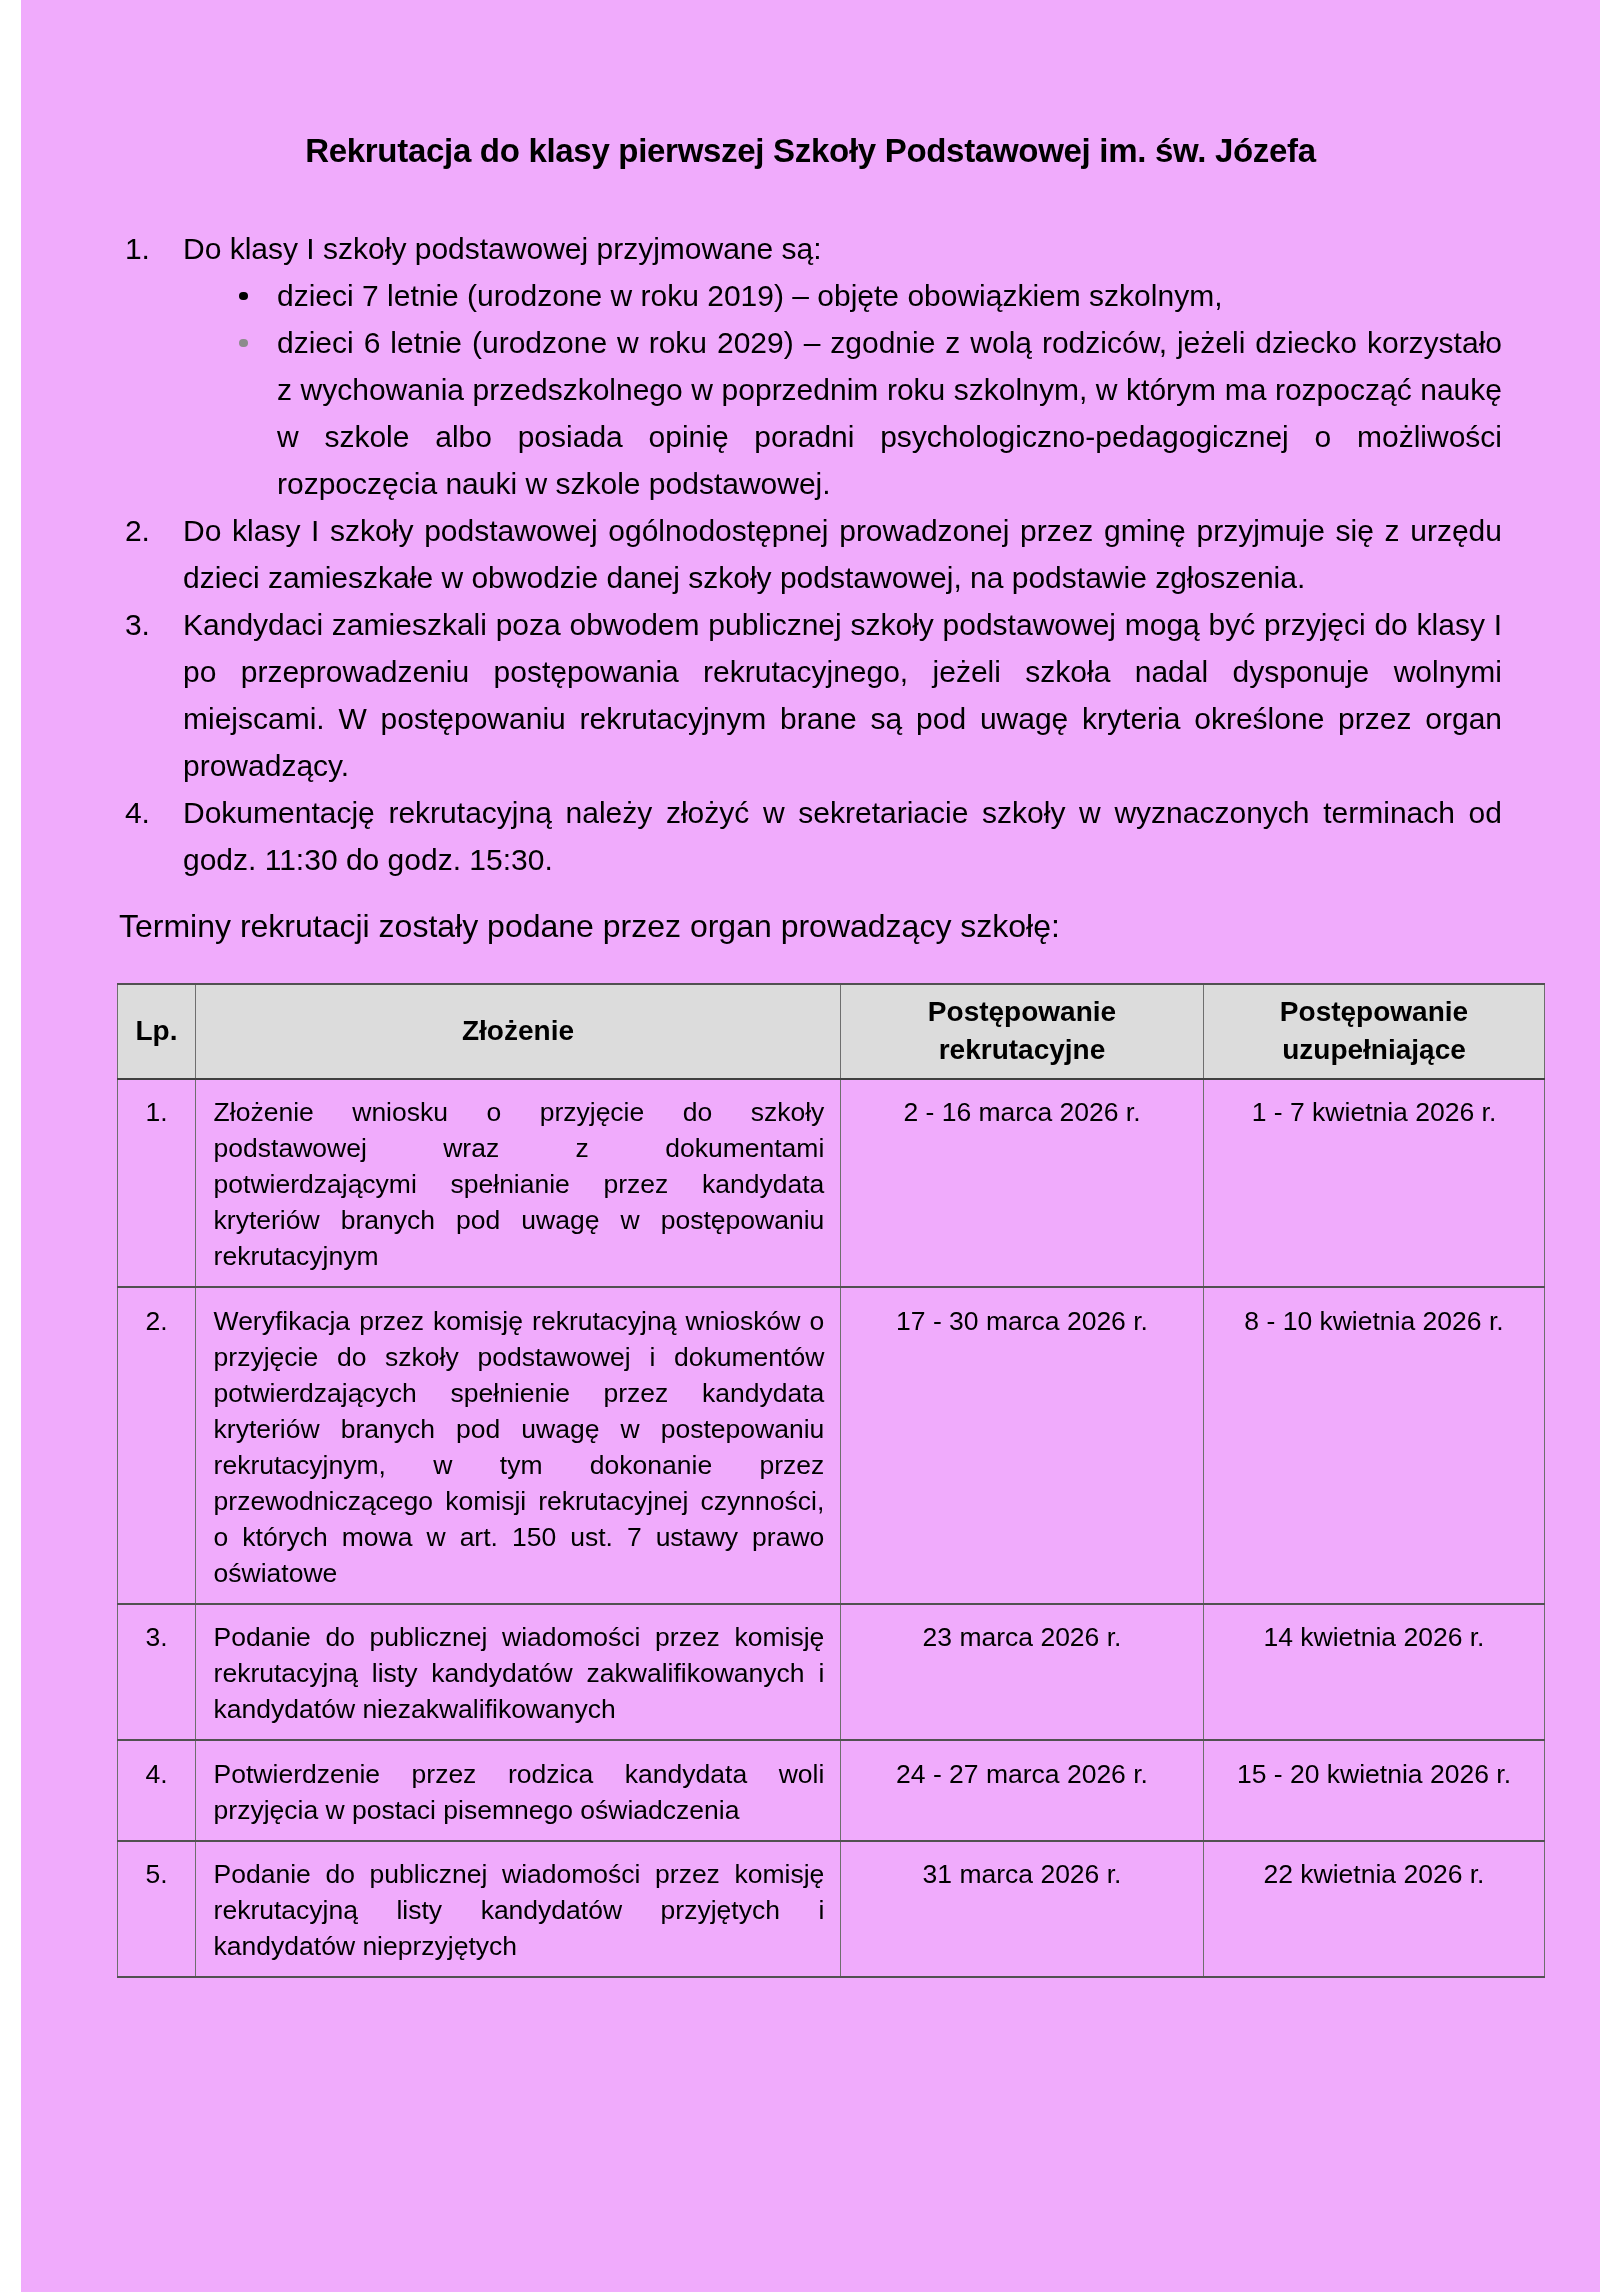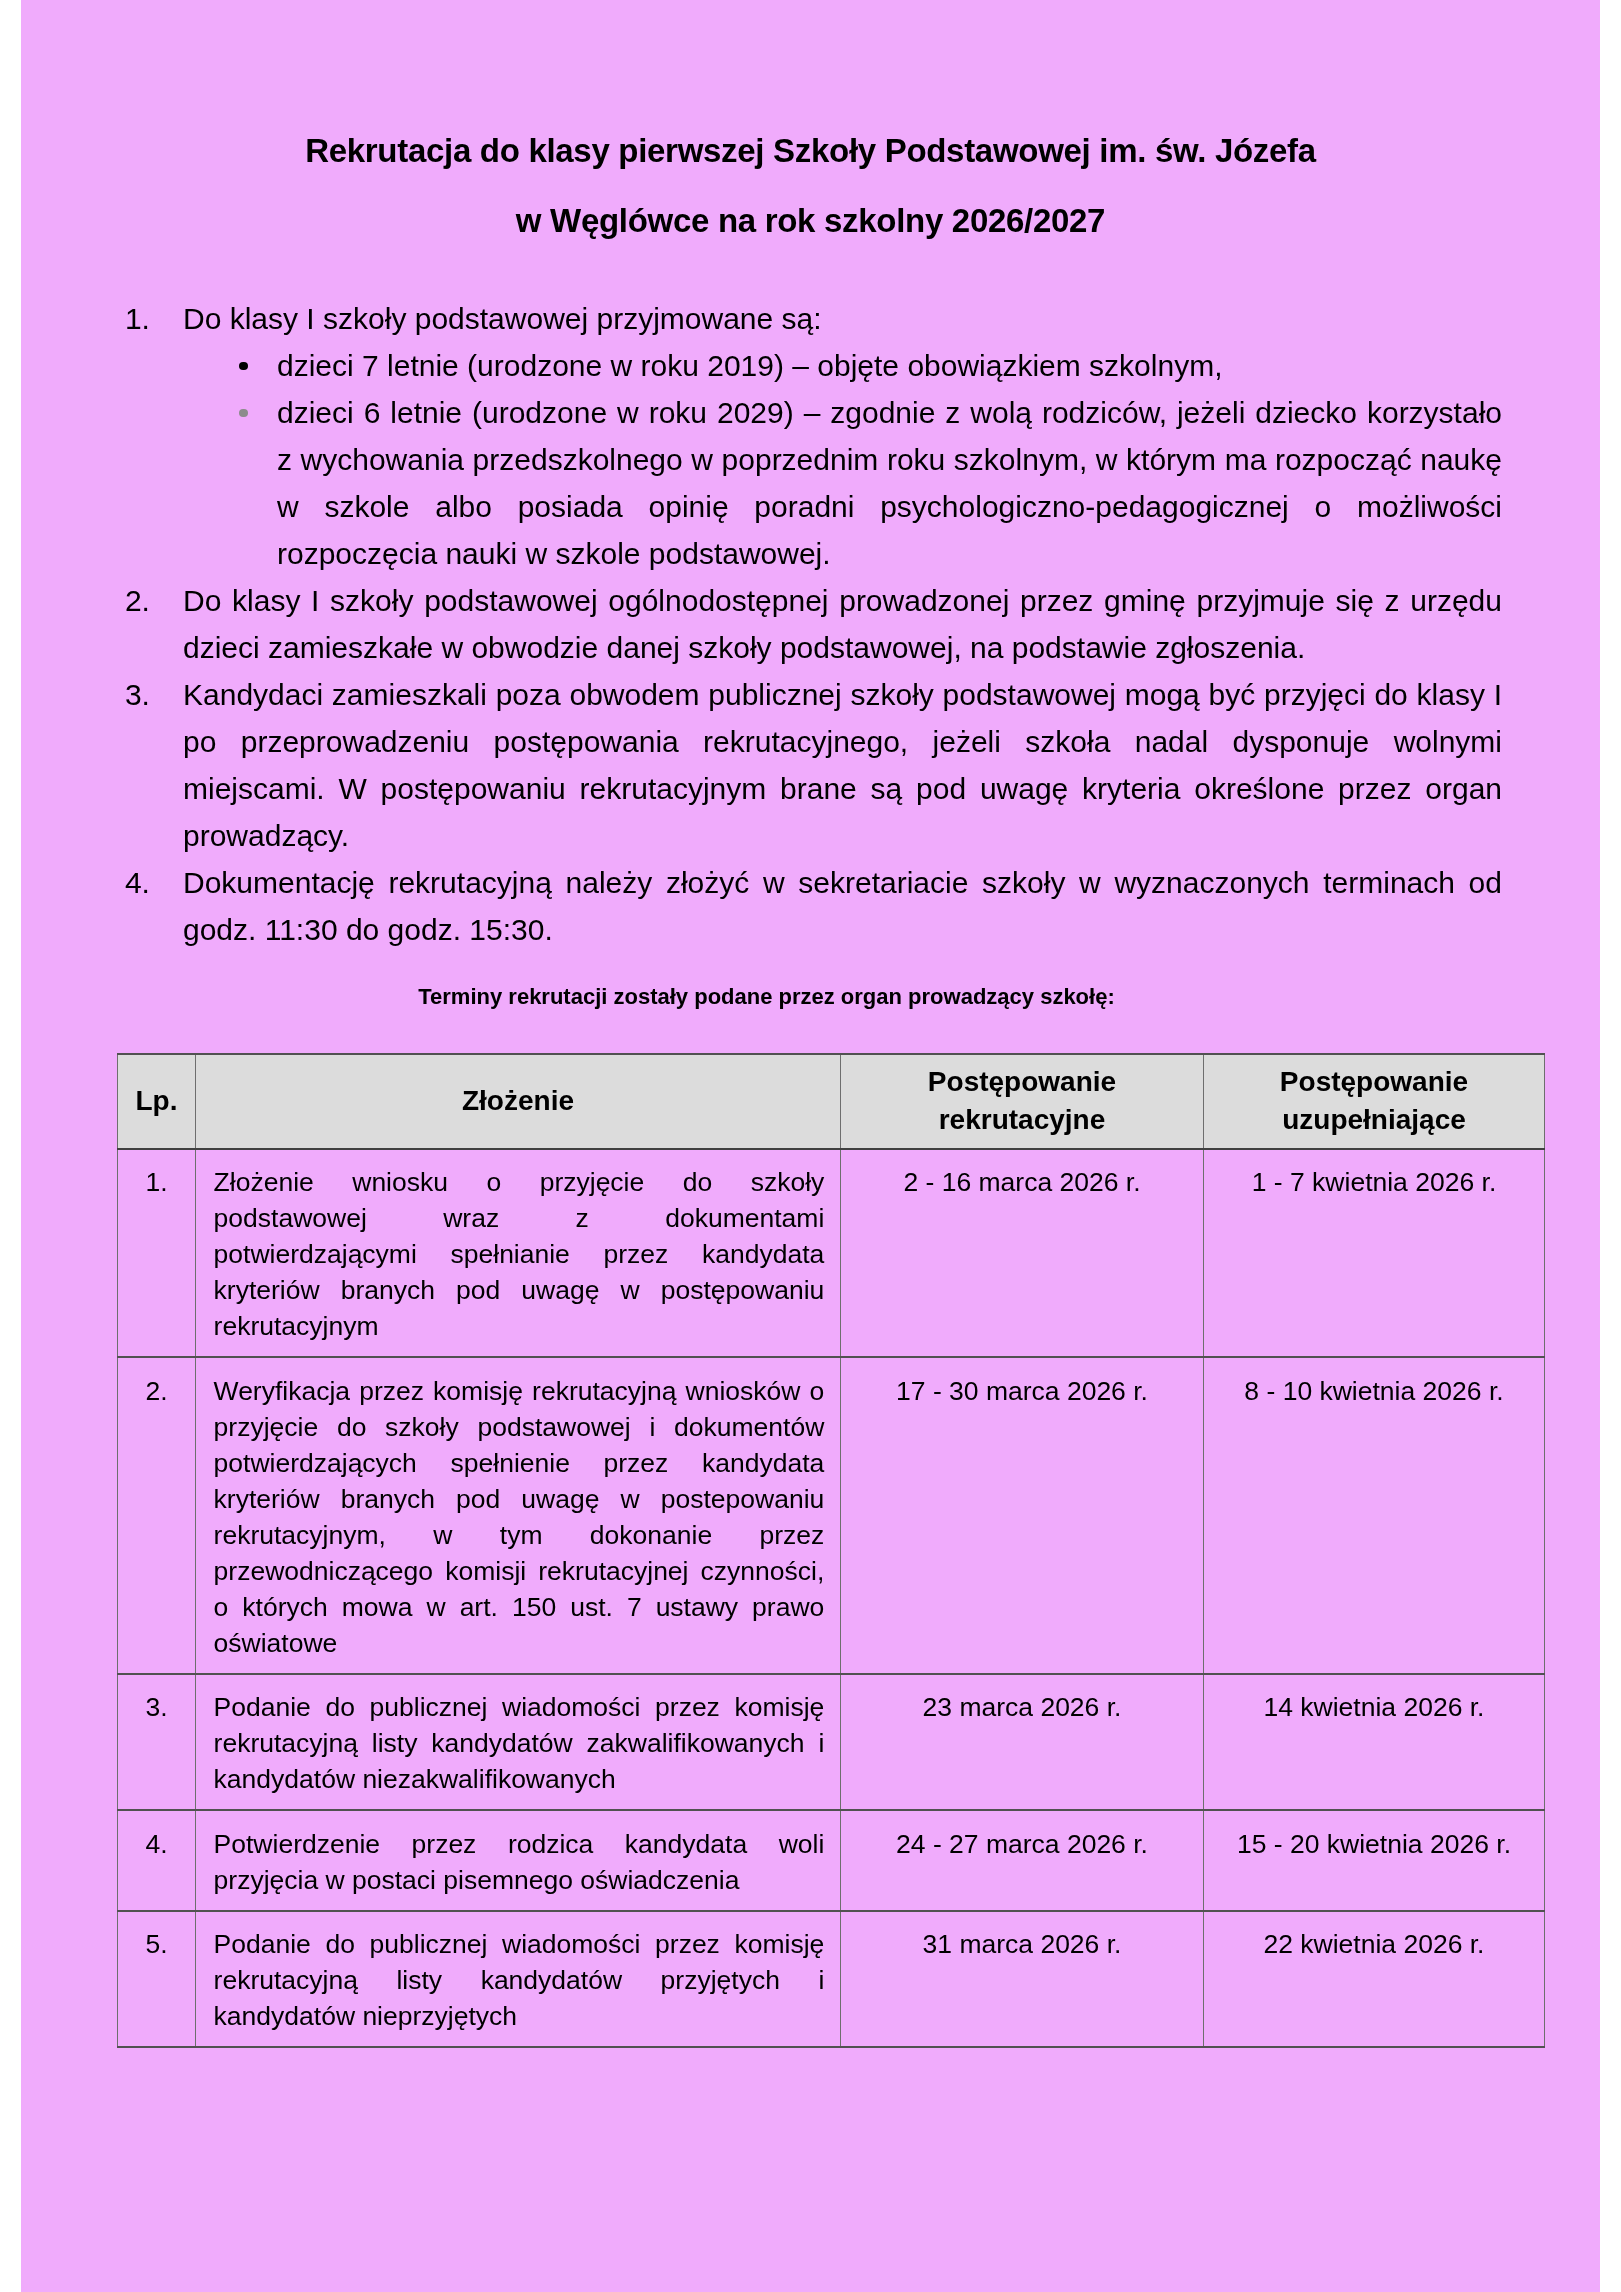--- a/index.html
+++ b/index.html
@@ -27,21 +27,21 @@
   .list-item .num { padding-left:5.9px; }
   .li-text { margin:0; text-align:justify; }
 
   
   .bullet-row { display:grid; grid-template-columns:45px 1fr; margin-left:49px; }
   .bullet-dot { width:8.8px; height:8.8px; border-radius:50%; background:#000000; margin-top:19.6px; margin-left:6.9px; }
   .bullet-row.gray .bullet-dot { background:#8c8c8c; }
   .bullet-text { margin:0; text-align:justify; }
 
   
-  .table-heading { margin:19.6px 88px 0 0; text-align:center; font-size:22px; font-weight:700; line-height:47px; }
+  .table-heading { margin:19.6px 88px 0 0; font-size:32px; font-weight:400; line-height:47px; }
 
   
   table.schedule { border-collapse:collapse; table-layout:fixed; width:1427px; margin:33px 0 0 -2px; }
   .schedule th, .schedule td {
     border-left:1px solid #6e6e6e;
     border-right:1px solid #6e6e6e;
     border-top:2px solid #515151;
     border-bottom:2px solid #515151;
     box-sizing:border-box;
   }
@@ -67,21 +67,20 @@
   tr.r4 { height:99px; }
   tr.r5 { height:136px; }
 </style>
 </head>
 <body>
 
 <div class="page">
 
   <h1 class="title">
     <span>Rekrutacja do klasy pierwszej Szkoły Podstawowej im. św. Józefa</span>
-    <span>w Węglówce na rok szkolny 2026/2027</span>
   </h1>
 
   <div class="list">
 
     <div class="list-item">
       <span class="num">1.</span>
       <div>
         <p class="li-text">Do klasy I szkoły podstawowej przyjmowane są:</p>
         <div class="bullet-row">
           <span class="bullet-dot"></span>

